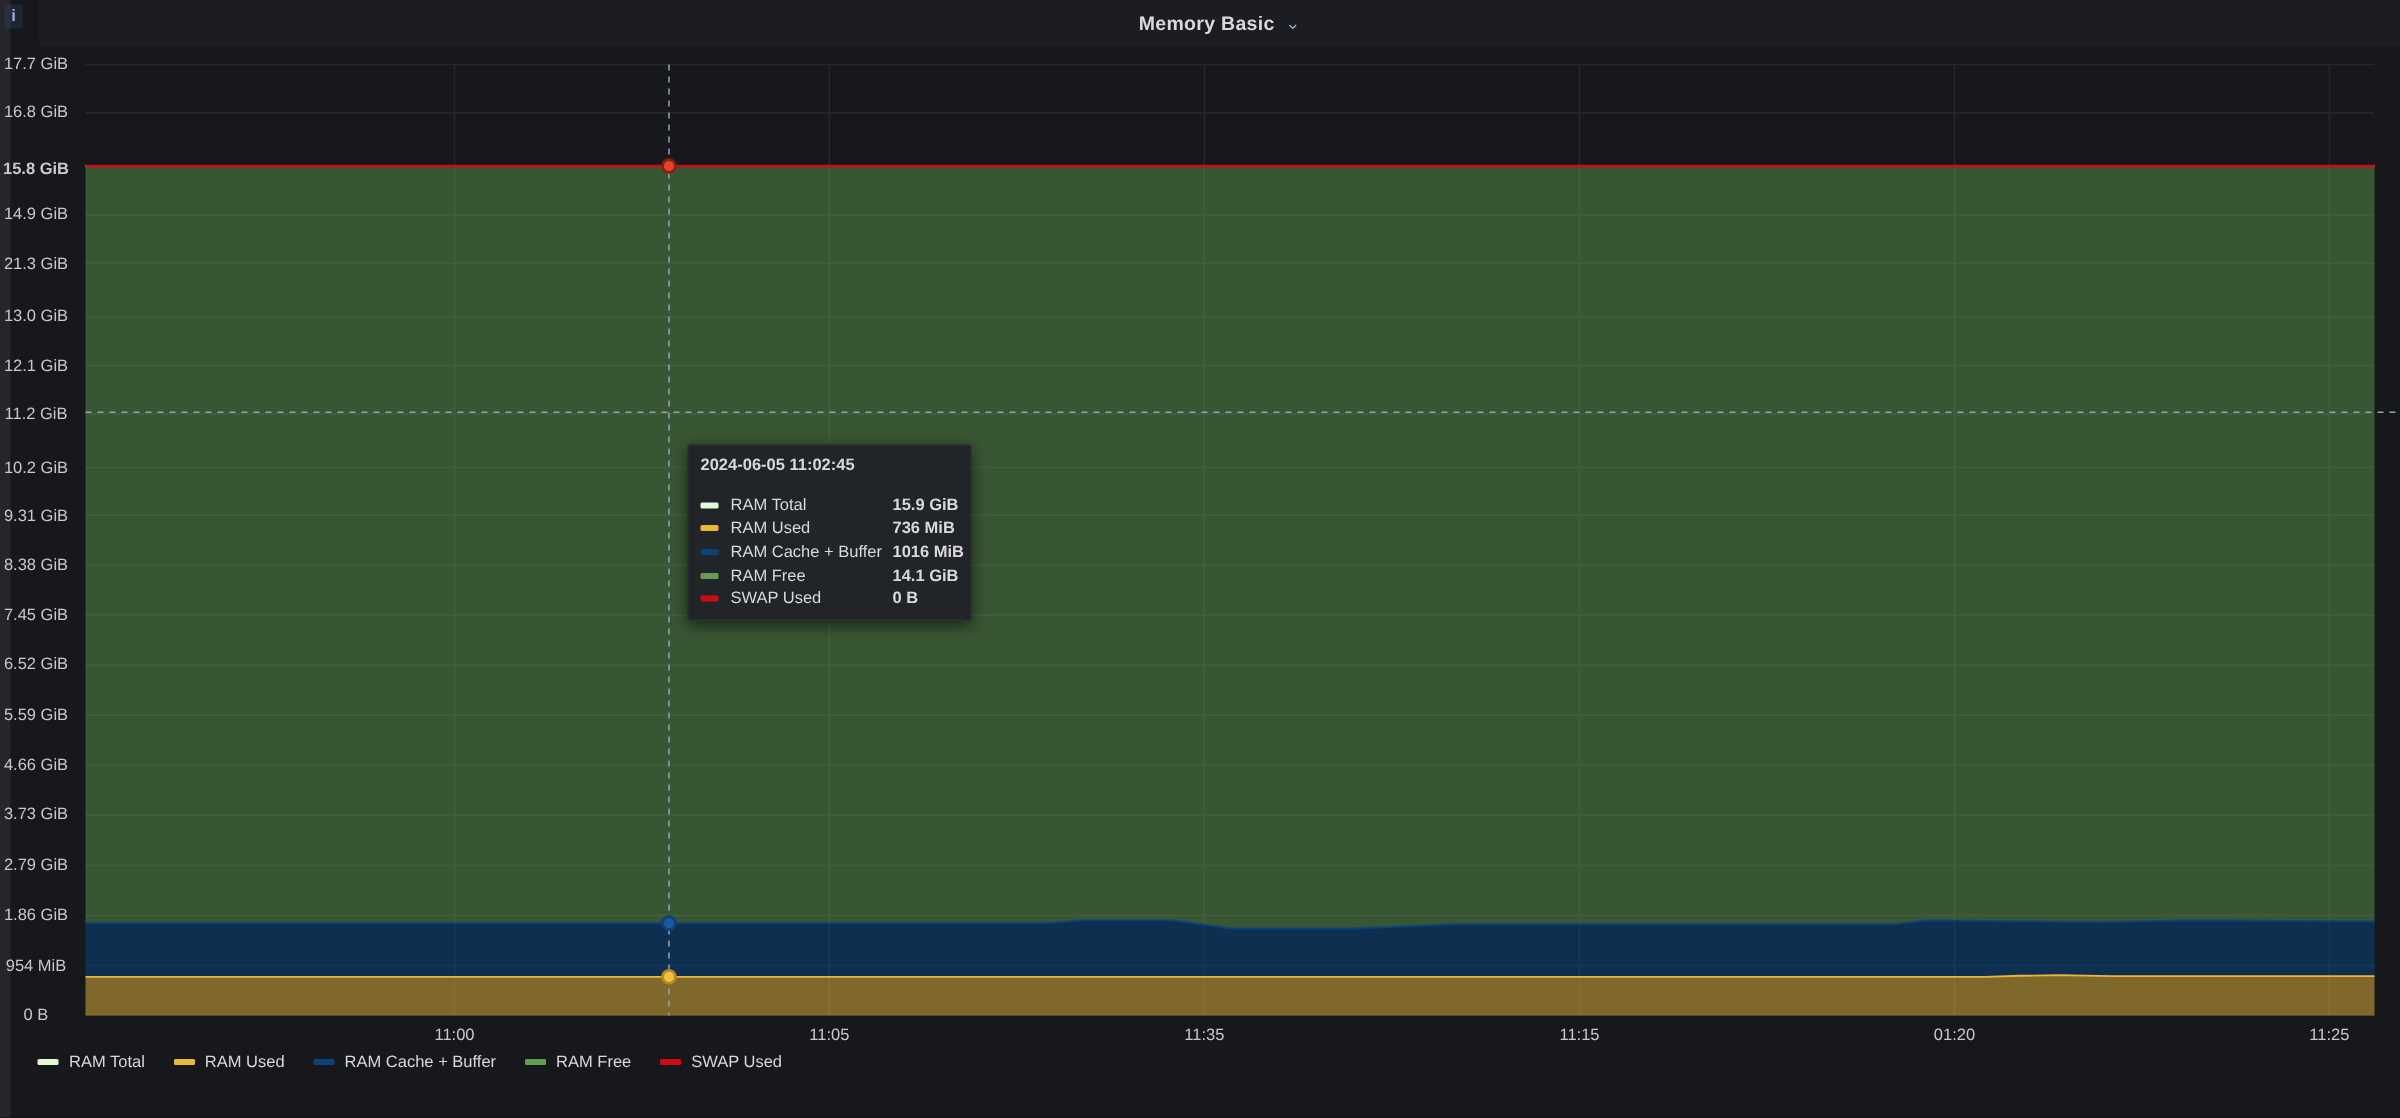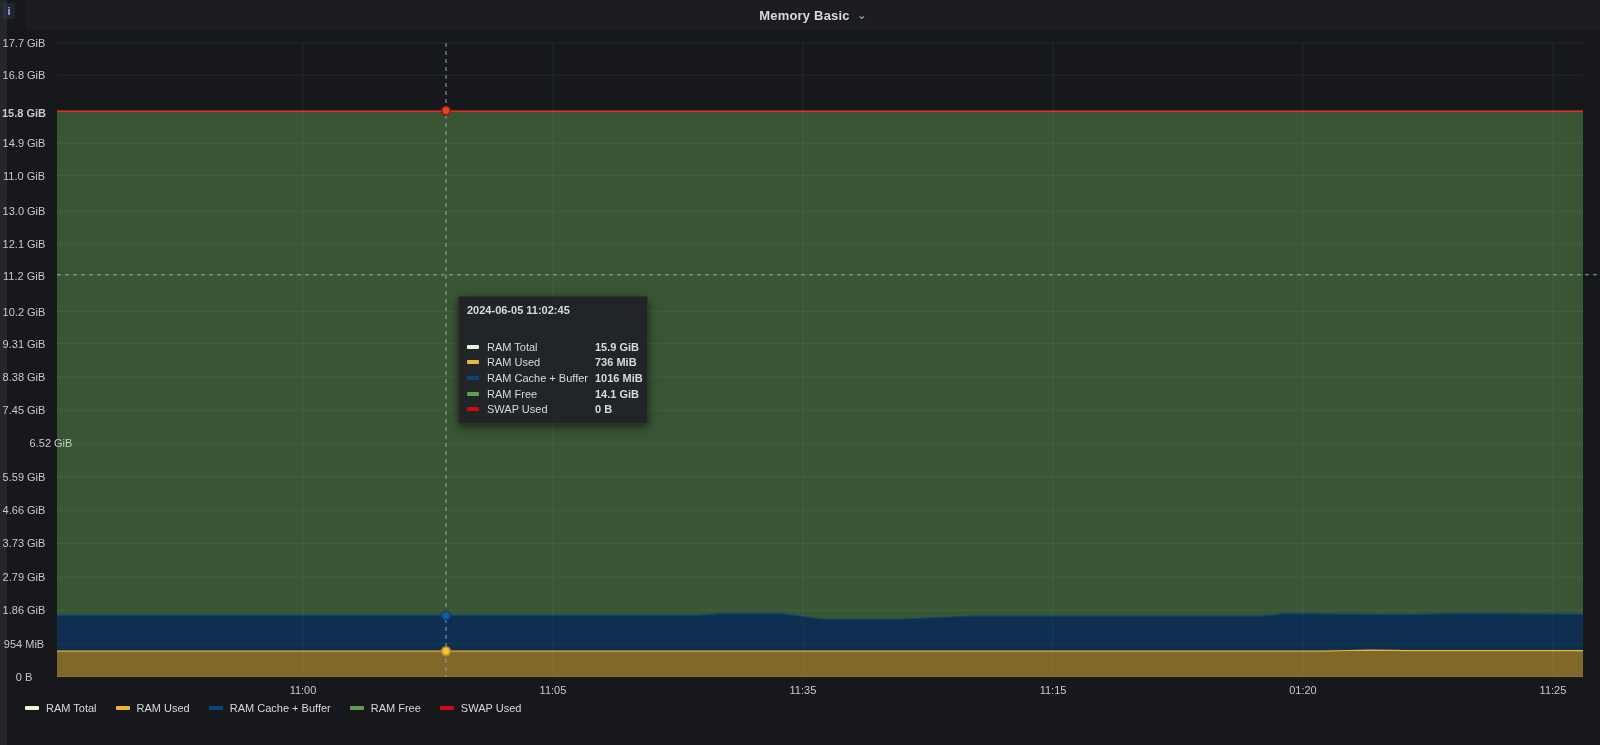--- a/index.html
+++ b/index.html
@@ -14,21 +14,21 @@
     font-size:11px;font-weight:700;text-align:center;line-height:16px;cursor:pointer;
     background:rgba(60,80,120,.25);border-radius:1px;}
   #chart-svg{position:absolute;left:0;top:0;}
   .y-tick{position:absolute;left:0;width:48px;text-align:center;color:#c8c9ca;font-size:11px;
     transform:translateY(-50%);white-space:nowrap;}
   .x-tick{position:absolute;top:684px;transform:translateX(-50%);color:#c8c9ca;font-size:11px;
     white-space:nowrap;}
   .tooltip{position:absolute;left:458px;top:296px;width:172px;background:rgba(33,35,40,.97);
     border:1px solid #2e3138;border-radius:2px;padding:7px 8px 6px 8px;z-index:6;
     box-shadow:0 3px 10px rgba(0,0,0,.55);}
-  .tt-header{color:#d8d9da;font-size:11px;font-weight:700;margin-bottom:23px;white-space:nowrap;}
+  .tt-header{color:#d8d9da;font-size:11px;font-weight:700;margin-bottom:13px;white-space:nowrap;}
   .tt-row{display:flex;align-items:center;height:15.6px;font-size:11px;color:#d8d9da;white-space:nowrap;}
   .tt-swatch{width:12px;height:4px;border-radius:1px;margin-right:8px;flex:none;}
   .tt-name{width:108px;flex:none;}
   .tt-value{font-weight:600;}
   .legend{position:absolute;left:25px;top:700px;display:flex;gap:19px;align-items:center;height:16px;}
   .legend-item{display:flex;align-items:center;gap:7px;font-size:11px;color:#d8d9da;cursor:pointer;
     white-space:nowrap;}
   .legend-swatch{width:14px;height:4px;border-radius:1px;flex:none;}
 </style>
 </head>
@@ -98,29 +98,29 @@
         <circle cx="445.97740000000005" cy="651.2101694915254" r="5.2" fill="#b4891f"></circle>
         <circle cx="445.97740000000005" cy="651.2101694915254" r="3.4" fill="#f0c23f"></circle>
       </g>
     </svg>
 
   <div id="y-labels">
       <div class="y-tick" style="top: 43px;">17.7 GiB</div>
       <div class="y-tick" style="top: 75.2373px;">16.8 GiB</div>
       <div class="y-tick" style="top: 113px; font-weight: bold;">15.8 GiB</div>
       <div class="y-tick" style="top: 143.294px;">14.9 GiB</div>
-      <div class="y-tick" style="top: 175.531px;">11.0 GiB</div>
+      <div class="y-tick" style="top: 175.531px;">21.3 GiB</div>
       <div class="y-tick" style="top: 211.35px;">13.0 GiB</div>
       <div class="y-tick" style="top: 243.588px;">12.1 GiB</div>
       <div class="y-tick" style="top: 275.825px;">11.2 GiB</div>
       <div class="y-tick" style="top: 311.644px;">10.2 GiB</div>
       <div class="y-tick" style="top: 343.523px;">9.31 GiB</div>
       <div class="y-tick" style="top: 376.835px;">8.38 GiB</div>
       <div class="y-tick" style="top: 410.147px;">7.45 GiB</div>
-      <div class="y-tick" style="top: 443.459px; padding-left: 27px;">6.52 GiB</div>
+      <div class="y-tick" style="top: 443.459px;">6.52 GiB</div>
       <div class="y-tick" style="top: 476.771px;">5.59 GiB</div>
       <div class="y-tick" style="top: 510.082px;">4.66 GiB</div>
       <div class="y-tick" style="top: 543.394px;">3.73 GiB</div>
       <div class="y-tick" style="top: 577.064px;">2.79 GiB</div>
       <div class="y-tick" style="top: 610.376px;">1.86 GiB</div>
       <div class="y-tick" style="top: 643.616px;">954 MiB</div>
       <div class="y-tick" style="top: 677px;">0 B</div>
     </div>
   <div id="x-labels">
       <div class="x-tick" style="left: 302.991px;">11:00</div>

